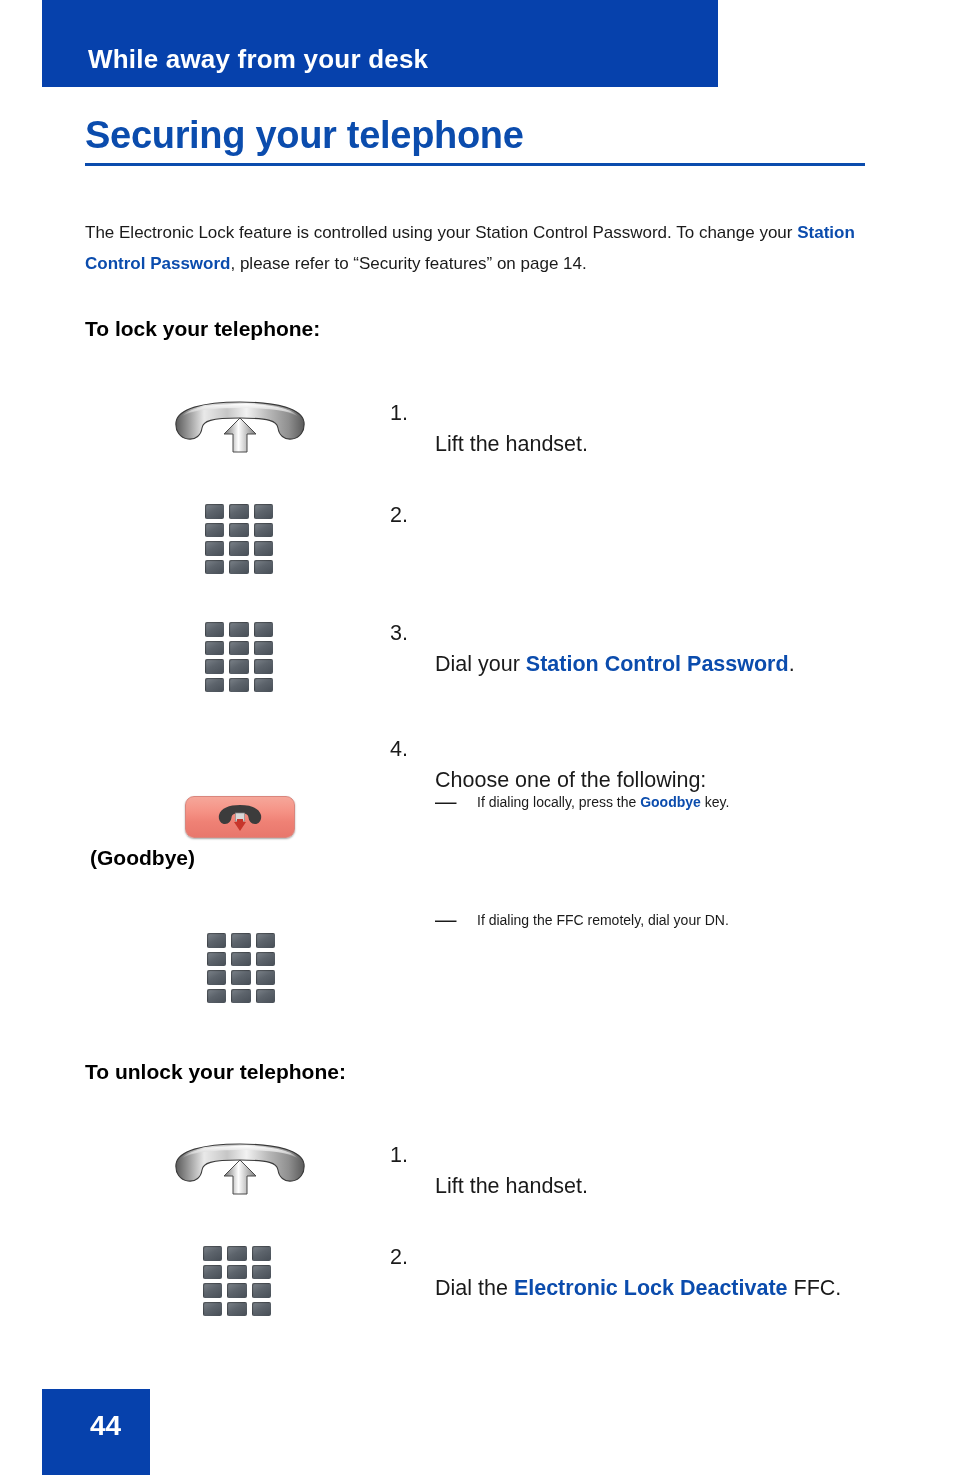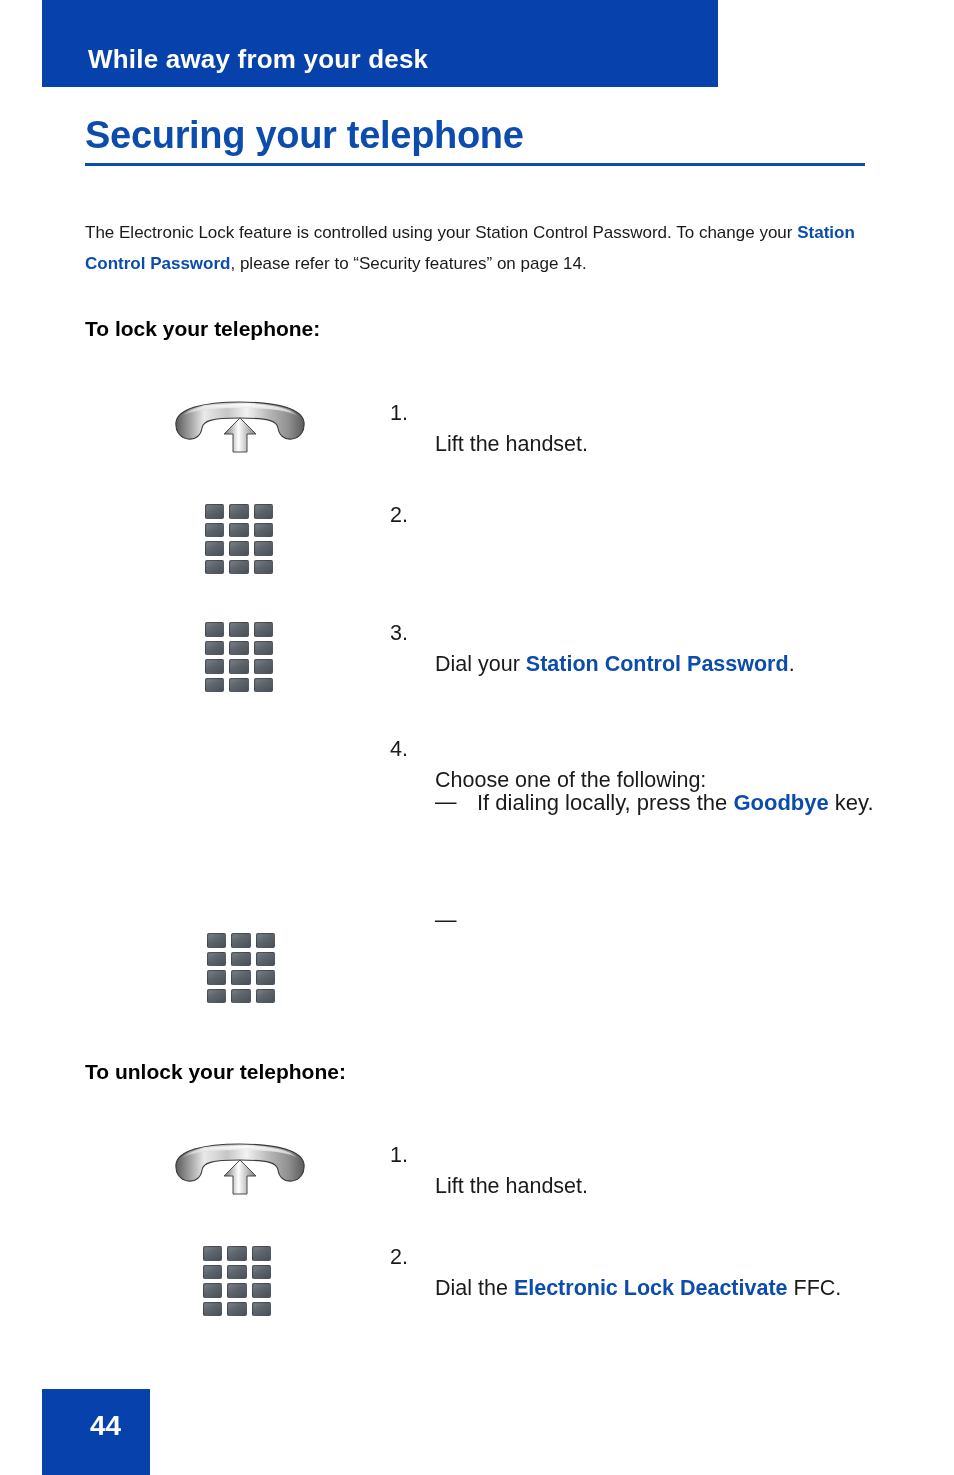--- a/index.html
+++ b/index.html
@@ -123,21 +123,21 @@
     width: 40px;
     font-size: 21.5px;
     line-height: 31px;
     color: #1a1a1a;
   }
   .dash-body {
     position: absolute;
     left: 392px;
     top: 0;
     width: 410px;
-    font-size: 22px;
+    font-size: 14px;
     line-height: 31px;
     color: #1a1a1a;
   }
 
   
   .handset-icon {
     position: absolute;
     width: 136px;
     height: 60px;
   }
@@ -292,20 +292,30 @@
   <div class="step-num">3.</div>
   <div class="step-body"><span>Dial your </span><span class="b-blue">Station Control Password</span><span>.</span></div>
 </div>
 
 <div class="step-row" style="top:734px;height:40px;">
   <div class="step-num">4.</div>
   <div class="step-body"><span>Choose one of the following:</span></div>
 </div>
 
 <div class="step-row" style="top:787px;height:110px;">
+  <div class="step-icon-cell">
+    <div class="goodbye-key" style="left:100px;top:9px;">
+      <svg viewBox="0 0 54 30" width="54" height="30" xmlns="http://www.w3.org/2000/svg">
+        <path d="M6 13 C8 6 16 3 27 3 C38 3 46 6 48 13 C49 18 46 22 42 22 C38 22 36 19 35.5 15.5 C35 12 32 11 27 11 C22 11 19 12 18.5 15.5 C18 19 16 22 12 22 C8 22 5 18 6 13 Z" fill="#3c3c3c"></path>
+        <rect x="22.5" y="11" width="9" height="8" fill="#d8d8d8" stroke="#8a8a8a" stroke-width="0.7"></rect>
+        <path d="M27 29 L21 20 L24 20 L24 17 L30 17 L30 20 L33 20 Z" fill="#c7362c"></path>
+      </svg>
+    </div>
+    <div class="goodbye-label" style="left:5px;top:59px;">(Goodbye)</div>
+  </div>
   <div class="dash-mark">—</div>
   <div class="dash-body"><span>If dialing locally, press the </span><span class="b-blue">Goodbye</span><span> key.</span></div>
 </div>
 
 <div class="step-row" style="top:905px;height:100px;">
   <div class="step-icon-cell">
     <div class="keypad-icon" style="left:122px;top:28px;">
       <i></i>
         <i></i>
         <i></i>
@@ -314,20 +324,21 @@
         <i></i>
       <i></i>
         <i></i>
         <i></i>
       <i></i>
         <i></i>
         <i></i>
     </div>
   </div>
   <div class="dash-mark">—</div>
+  <div class="dash-body"><span>If dialing the FFC remotely, dial your DN.</span></div>
 </div>
 
 <div class="subhead" id="subhead-unlock">To unlock your telephone:</div>
 
 <div class="step-row" style="top:1140px;height:70px;">
   <div class="step-icon-cell">
     <div class="handset-icon" style="left:87px;top:2px;">
       <svg viewBox="0 0 136 60" width="136" height="60" xmlns="http://www.w3.org/2000/svg">
         <defs>
           <linearGradient id="hsBody2" x1="0" y1="0" x2="1" y2="0">

